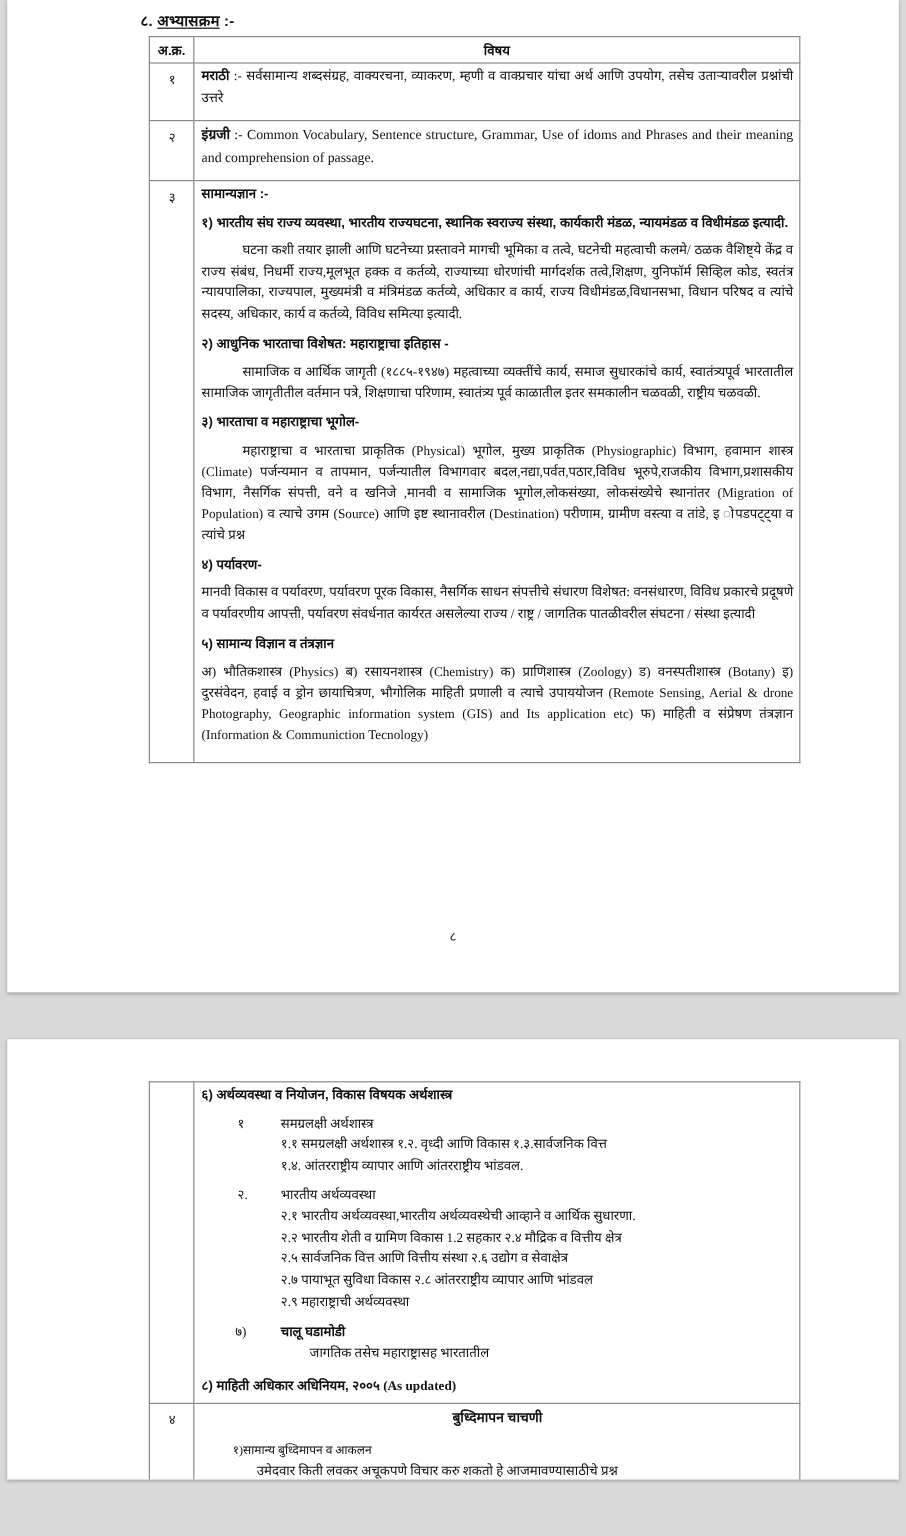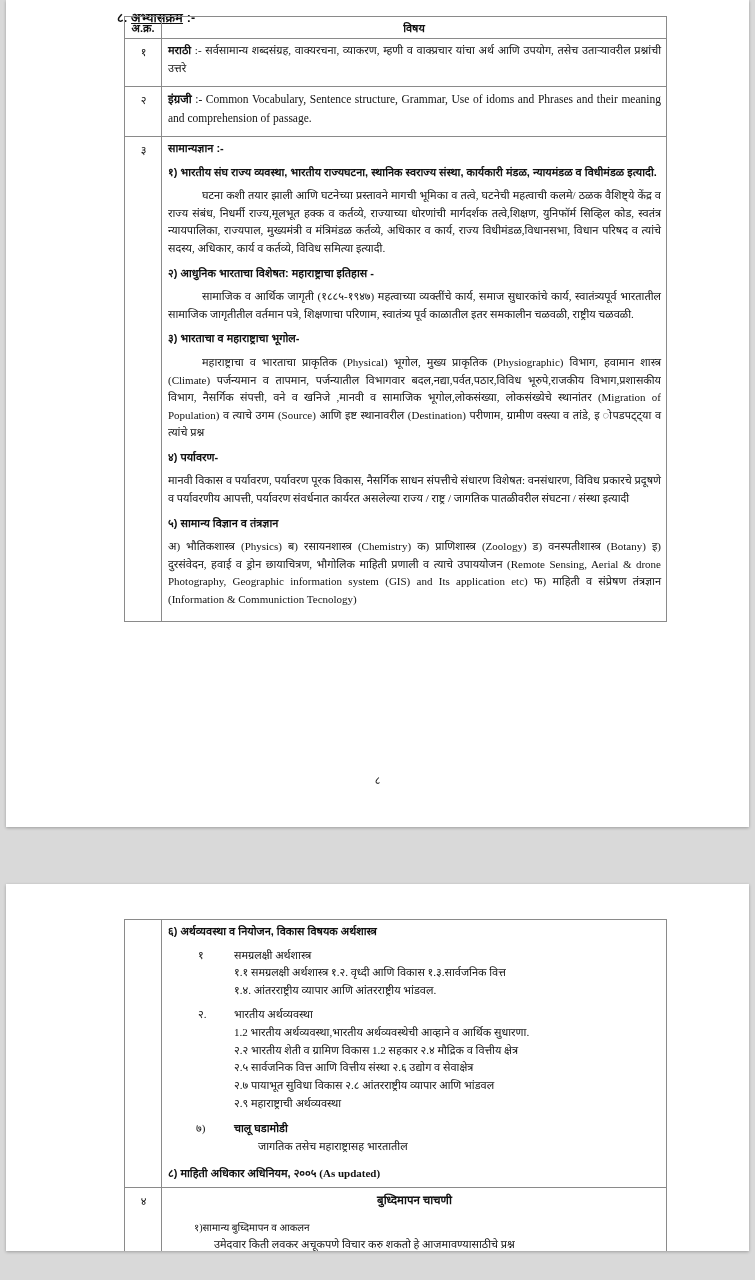--- a/index.html
+++ b/index.html
@@ -24,21 +24,21 @@
   
   .page {
     position: absolute;
     left: 6px;
     width: 743px;
     background: #ffffff;
     box-shadow: 0 1px 3px rgba(0,0,0,0.28);
     overflow: hidden;
   }
   #page-1 { top: 0px;   height: 827px; }
-  #page-2 { top: 884px; height: 367px; }
+  #page-2 { top: 866px; height: 367px; }
 
   .sheet-inner {
     position: relative;
     width: 100%;
     height: 100%;
   }
 
   
   .doc-heading {
     position: absolute;
@@ -54,21 +54,21 @@
     text-decoration: underline;
   }
 
   
   .syllabus-table {
     position: absolute;
     border-collapse: collapse;
     table-layout: fixed;
     width: 542px;
   }
-  #table-page-1 { left: 118px; top: 16px; }
+  #table-page-1 { left: 118px; top: 30px; }
   #table-page-2 { left: 118px; top: 35px; }
 
   .syllabus-table td, .syllabus-table th {
     border: 1px solid #8a8a8a;
     vertical-align: top;
     padding: 3px 5px 5px 6px;
   }
   .col-sr  { width: 37px; }
   .col-sub { width: 505px; }
 
@@ -264,21 +264,21 @@
                   </div>
                   <div class="ol-l2">१.१    समग्रलक्षी अर्थशास्त्र             १.२. वृध्दी आणि विकास          १.३.सार्वजनिक वित्त</div>
                   <div class="ol-l2">१.४. आंतरराष्ट्रीय व्यापार आणि आंतरराष्ट्रीय भांडवल.</div>
                 </div>
 
                 <div class="topic-block">
                   <div class="ol-l1">
                     <span class="ol-num">२.</span>
                     <span>भारतीय अर्थव्यवस्था</span>
                   </div>
-                  <div class="ol-l2">1.2 भारतीय अर्थव्यवस्था,भारतीय अर्थव्यवस्थेची आव्हाने व आर्थिक सुधारणा.</div>
+                  <div class="ol-l2">२.१ भारतीय अर्थव्यवस्था,भारतीय अर्थव्यवस्थेची आव्हाने व आर्थिक सुधारणा.</div>
                   <div class="ol-l2">२.२ भारतीय शेती व ग्रामिण विकास              1.2 सहकार     २.४ मौद्रिक व वित्तीय क्षेत्र</div>
                   <div class="ol-l2">२.५ सार्वजनिक वित्त आणि वित्तीय संस्था       २.६ उद्योग व सेवाक्षेत्र</div>
                   <div class="ol-l2">२.७ पायाभूत सुविधा विकास      २.८ आंतरराष्ट्रीय व्यापार आणि भांडवल</div>
                   <div class="ol-l2">२.९ महाराष्ट्राची अर्थव्यवस्था</div>
                 </div>
 
                 <div class="cur-head">
                   <span class="ol-num">७)</span>
                   <span class="b">चालू घडामोडी</span>
                 </div>

